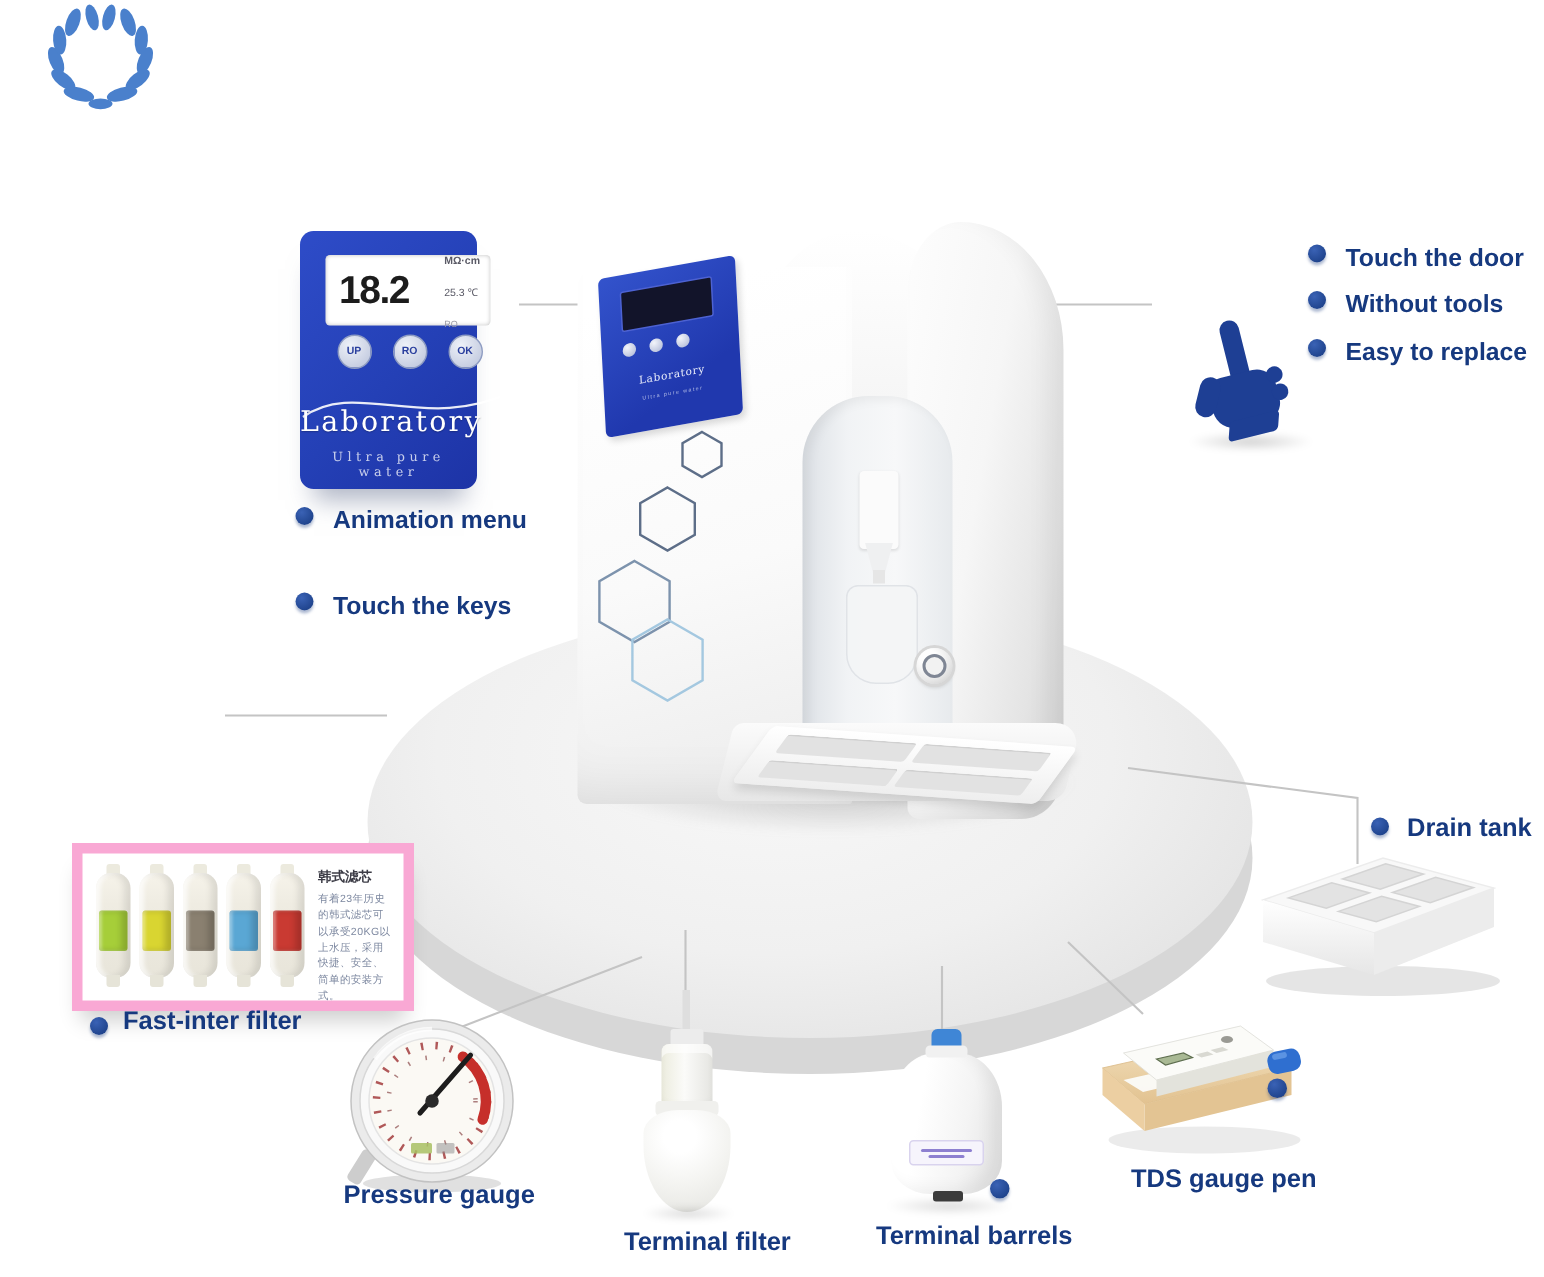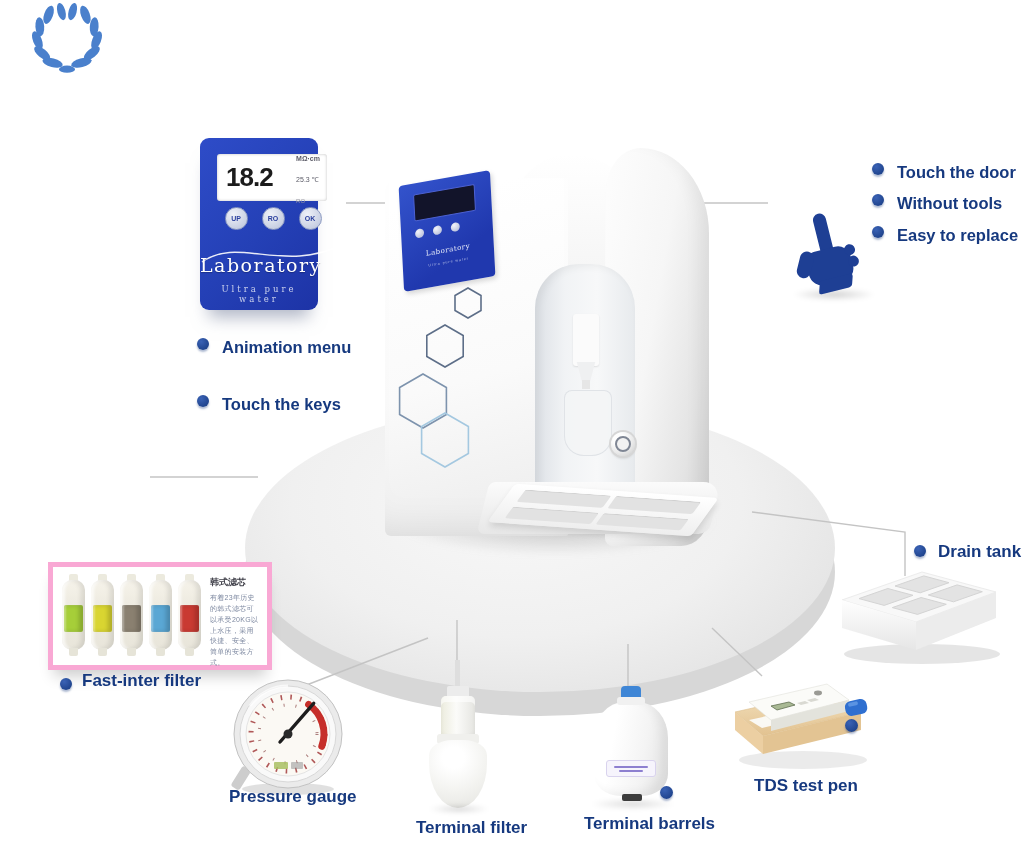--- a/index.html
+++ b/index.html
@@ -19,21 +19,21 @@
   
   .feat{position:absolute;display:flex;align-items:flex-start;gap:13px;z-index:8;}
   .feat .fdot{width:12px;height:12px;border-radius:50%;
        background:radial-gradient(circle at 35% 30%,#3a62b5,#16397f);
        box-shadow:0 2px 2px rgba(22,57,127,.35);flex:0 0 auto;}
   .feat .ftxt{font-size:16.5px;font-weight:700;color:#16397f;white-space:nowrap;}
 
   .plabel{position:absolute;font-size:17px;font-weight:700;color:#16397f;white-space:nowrap;z-index:8;}
 
   
-  .panel{position:absolute;left:200px;top:138px;width:118px;height:172px;z-index:6;
+  .panel{position:absolute;left:200px;top:154px;width:118px;height:172px;z-index:6;
          background:linear-gradient(135deg,#2e4cc8 0%,#2440b6 55%,#1d33a6 100%);
          border-radius:9px;box-shadow:0 16px 16px -9px rgba(110,120,150,.55);}
   .panel .disp{position:absolute;left:17px;top:16px;width:110px;height:47px;background:#fff;
          border-radius:3px;display:flex;align-items:center;box-shadow:inset 0 0 3px rgba(0,0,0,.25);}
   .panel .dval{font-size:26px;font-weight:700;color:#1c1c1c;padding-left:9px;letter-spacing:-1px;}
   .panel .dside{margin-left:auto;padding-right:7px;text-align:left;color:#5a5a66;line-height:1.3;}
   .panel .dside .u{font-size:7px;font-weight:700;}
   .panel .dside .t{font-size:7px;}
   .panel .dside .m{font-size:6px;color:#9a9aa4;}
   .panel .btnrow{position:absolute;left:0;top:69px;width:146px;display:flex;justify-content:center;gap:14px;}
@@ -118,21 +118,21 @@
   .hand .palm{left:5px;top:36px;width:45px;height:35px;border-radius:10px 13px 12px 14px;}
   .hand .thumb{left:-3px;top:33px;width:14px;height:27px;border-radius:8px;transform:rotate(28deg);}
   .hand .k1{left:45px;top:37px;width:11px;height:11px;border-radius:50%;}
   .hand .k2{left:46px;top:49px;width:11px;height:11px;border-radius:50%;}
   .hand .cuff{left:12px;top:66px;width:34px;height:13px;border-radius:3px;transform:skewX(-18deg);}
   .hand-shadow{position:absolute;left:792px;top:288px;width:84px;height:13px;border-radius:50%;z-index:5;
         background:radial-gradient(ellipse,rgba(0,0,0,.18),rgba(0,0,0,0) 70%);filter:blur(2px);}
 
   
   .fcard{position:absolute;left:48px;top:562px;width:214px;height:98px;background:#fff;z-index:5;
-        border:5px solid #f9a8d4;box-shadow:0 12px 14px -6px rgba(0,0,0,.20);display:flex;}
+        border:7px solid #f9a8d4;box-shadow:0 12px 14px -6px rgba(0,0,0,.20);display:flex;}
   .carts{display:flex;gap:4px;padding:7px 4px 7px 8px;}
   .cart{position:relative;width:25px;height:82px;}
   .cart .nub-t{position:absolute;left:8px;top:0;width:9px;height:9px;background:#eceade;border-radius:2px 2px 0 0;}
   .cart .nub-b{position:absolute;left:8px;bottom:0;width:9px;height:8px;background:#e6e4d8;border-radius:0 0 2px 2px;}
   .cart .body{position:absolute;left:1px;right:1px;top:6px;bottom:6px;border-radius:10px;
         background:linear-gradient(180deg,#f6f3ea,#efece2 30%,#e8e5da);
         box-shadow:inset -4px 0 5px rgba(0,0,0,.10),inset 3px 0 3px rgba(255,255,255,.7);}
   .cart .band{position:absolute;left:3px;right:3px;top:31px;height:27px;border-radius:2px;
         box-shadow:inset -4px 0 4px rgba(0,0,0,.18),inset 2px 0 2px rgba(255,255,255,.35);}
   .ftext{padding:9px 6px 6px 4px;width:76px;}
@@ -426,15 +426,15 @@
     <polygon points="56,56 74,52 80,55 62,60" fill="#a9b994" stroke="#5f6f50" stroke-width=".8"></polygon>
     <g fill="#d9d9d2">
         <polygon points="82,53 90,51 94,53 86,55"></polygon>
         <polygon points="92,50 100,48 104,50 96,52"></polygon>
       </g>
     <ellipse cx="103" cy="43" rx="4" ry="2.4" fill="#9a9a94"></ellipse>
     <rect x="130" y="50" width="22" height="15" rx="6" fill="#2f6fd0" transform="rotate(-12 141 57)"></rect>
     <rect x="133" y="52" width="10" height="4" rx="2" fill="#5b93e2" transform="rotate(-12 138 54)"></rect>
   </svg>
   <span class="dot" style="left:845px;top:719px;width:13px;height:13px"></span>
-  <div class="plabel" style="left:754px;top:776px">TDS test pen</div>
+  <div class="plabel" style="left:754px;top:776px">TDS gauge pen</div>
 
 </div>
 
 </body></html>

